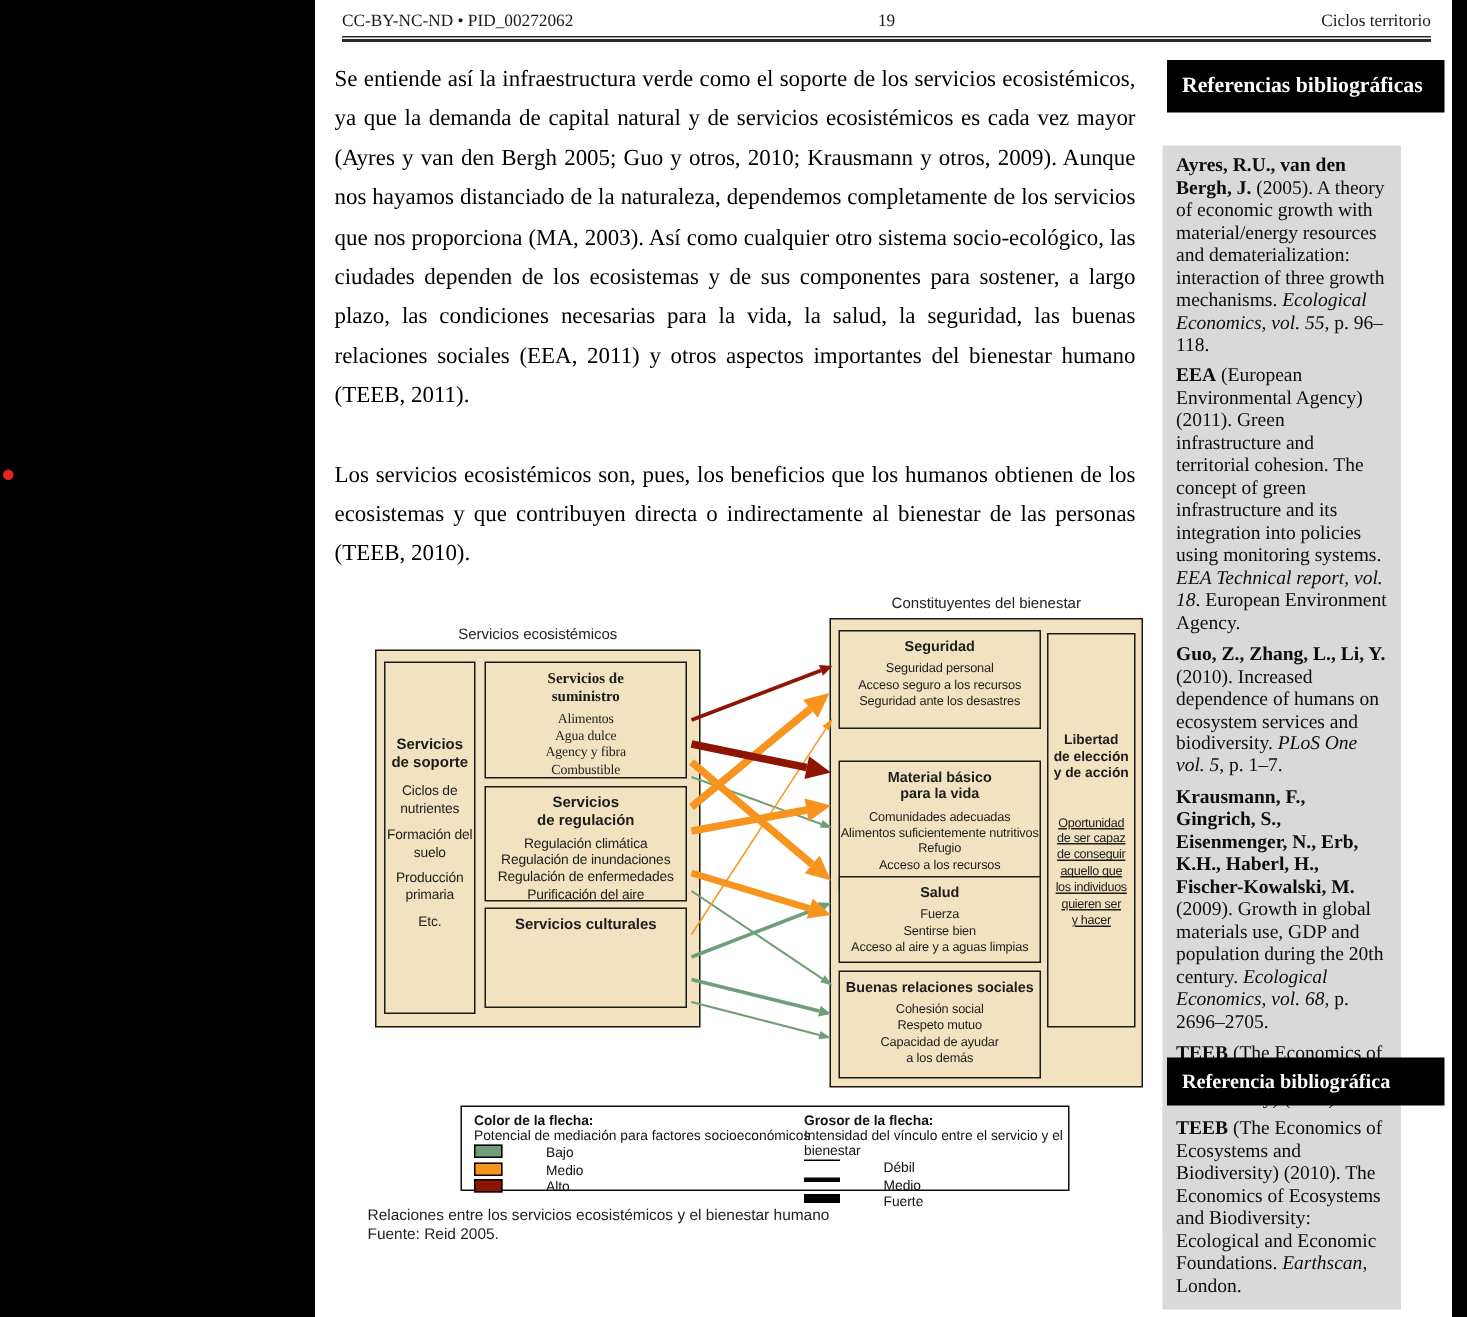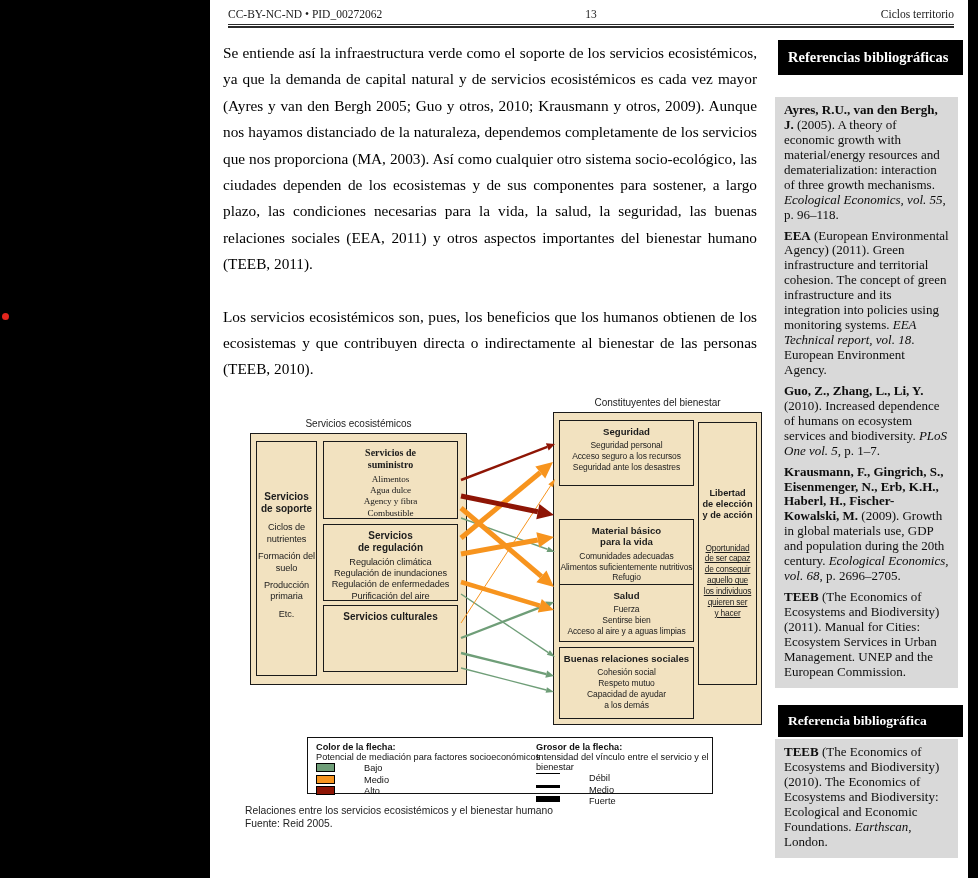--- a/index.html
+++ b/index.html
@@ -44,35 +44,35 @@
   .swatch{width:17px;height:7px;border:1px solid #000;margin-right:5px;}
   .lsample{width:24px;margin-right:5px;background:#000;}
   .lsample.h1{height:1px;} .lsample.h3{height:3px;} .lsample.h6{height:6px;}
 
   .caption{position:absolute;left:35px;top:804px;font-family:"Liberation Sans",sans-serif;font-size:10.3px;line-height:13px;color:#222;}
 
   
   .sb-header{position:absolute;left:568px;width:185px;background:#000;color:#fff;font-weight:bold;font-size:14.5px;line-height:1.32;padding:8px 8px 8px 10px;box-sizing:border-box;}
   .sb-h1{top:40px;}
   .sb-h2{top:705px;font-size:13.5px;padding:7px 8px 7px 10px;}
-  .sb-box{position:absolute;left:565px;width:183px;background:#d9d9d9;padding:6px 9px 8px 9px;box-sizing:border-box;font-size:13px;line-height:1.15;color:#0d0d0d;}
+  .sb-box{position:absolute;left:565px;width:159px;background:#d9d9d9;padding:6px 9px 8px 9px;box-sizing:border-box;font-size:13px;line-height:1.15;color:#0d0d0d;}
   .sb-box p{margin:0 0 6px 0;}
   .sb-box p:last-child{margin-bottom:0;}
 </style>
 </head>
 <body>
 
 <div class="stage">
   <div class="red-dot"></div>
 
   <div class="page">
 
     <div class="pg-header">
       <span class="l">CC-BY-NC-ND • PID_00272062</span>
-      <span class="c">13</span>
+      <span class="c">19</span>
       <span class="r">Ciclos territorio</span>
     </div>
     <div class="header-rule"></div>
 
     <div class="body-text">
       <p>Se entiende así la infraestructura verde como el soporte de los servicios ecosistémicos, ya que la demanda de capital natural y de servicios ecosistémicos es cada vez mayor (Ayres y van den Bergh 2005; Guo y otros, 2010; Krausmann y otros, 2009). Aunque nos hayamos distanciado de la naturaleza, dependemos completamente de los servicios que nos proporciona (MA, 2003). Así como cualquier otro sistema socio-ecológico, las ciudades dependen de los ecosistemas y de sus componentes para sostener, a largo plazo, las condiciones necesarias para la vida, la salud, la seguridad, las buenas relaciones sociales (EEA, 2011) y otros aspectos importantes del bienestar humano (TEEB, 2011).</p>
       <p>Los servicios ecosistémicos son, pues, los beneficios que los humanos obtienen de los ecosistemas y que contribuyen directa o indirectamente al bienestar de las personas (TEEB, 2010).</p>
     </div>
 
     <div class="fgroup-label" style="left:40px;top:418px;width:217px;">Servicios ecosistémicos</div>
@@ -116,21 +116,21 @@
     </div>
 
     <div class="fbox rightcol" style="left:349px;top:420px;width:135px;height:66px;">
       <div class="fbox-title">Seguridad</div>
       <div class="fbox-items">
           <div>Seguridad personal</div>
           <div>Acceso seguro a los recursos</div>
           <div>Seguridad ante los desastres</div>
         </div>
     </div>
-    <div class="fbox rightcol" style="left:349px;top:519px;width:135px;height:87px;">
+    <div class="fbox rightcol" style="left:349px;top:507px;width:135px;height:87px;">
       <div class="fbox-title">Material básico
 para la vida</div>
       <div class="fbox-items">
           <div>Comunidades adecuadas</div>
           <div>Alimentos suficientemente nutritivos</div>
           <div>Refugio</div>
           <div>Acceso a los recursos</div>
         </div>
     </div>
     <div class="fbox rightcol" style="left:349px;top:584px;width:135px;height:58px;">

